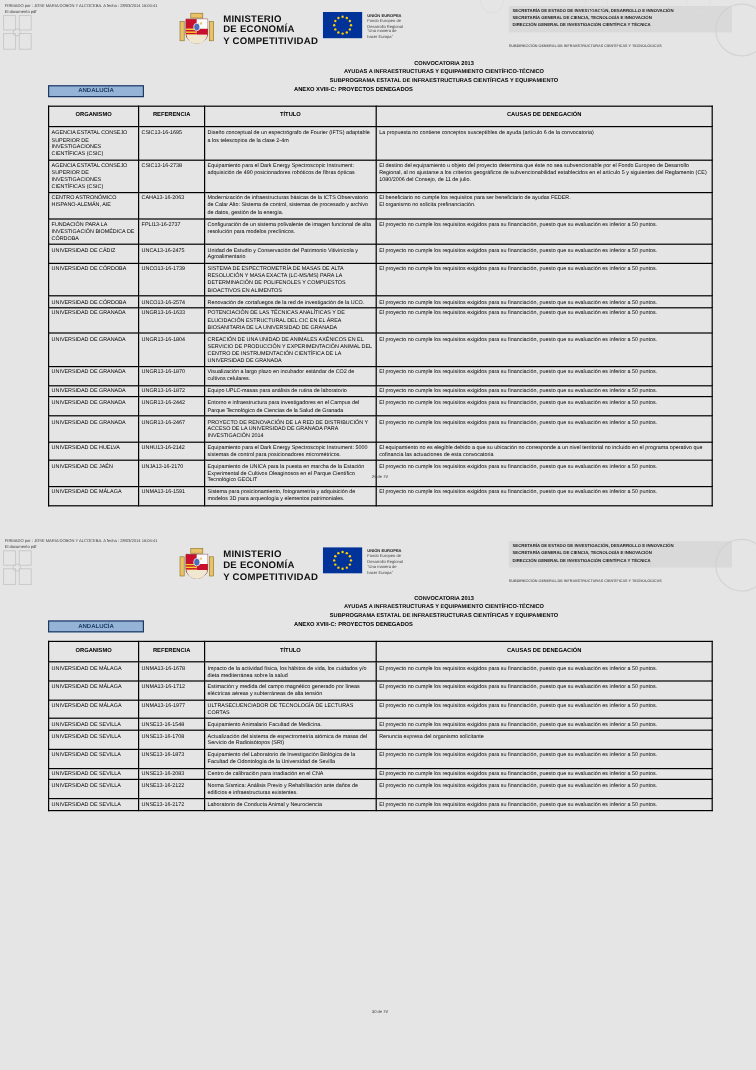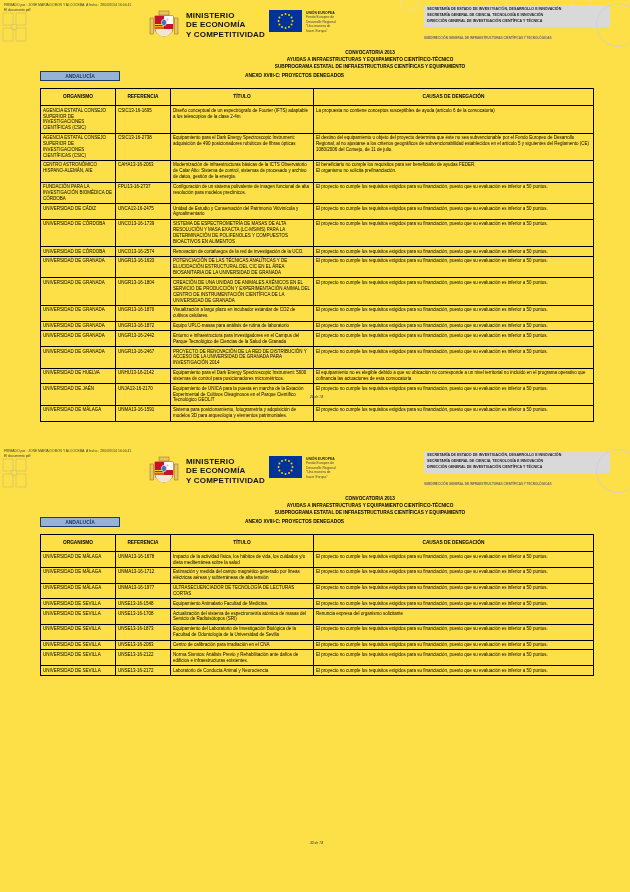--- a/index.html
+++ b/index.html
@@ -1,16 +1,16 @@
 <!DOCTYPE html>
 <html><head>
 <meta charset="utf-8">
 <style>
   html,body{margin:0;padding:0;background:#888;}
-  .stage{position:relative;width:630px;height:892px;background:#fde047;overflow:hidden;
+  .stage{position:relative;width:630px;height:892px;background:#e5e5e5;overflow:hidden;
          font-family:"Liberation Sans","DejaVu Sans",sans-serif;color:#000;
          -webkit-text-size-adjust:none;}
   .page{position:absolute;left:0;width:630px;height:446px;}
   .p1{top:0;} .p2{top:446px;}
   .abs{position:absolute;}
   .sig{left:4px;top:3px;width:170px;font-size:3.4px;line-height:1.35;color:#3a3a3a;}
   .ghost{left:1px;top:11px;width:27px;height:33px;opacity:.38;}
   .coat{left:148px;top:7px;}
   .min-text{left:186px;top:11px;font-size:8px;font-weight:bold;line-height:1.16;letter-spacing:.2px;color:#111;}
   .euflag{left:269px;top:10px;}

